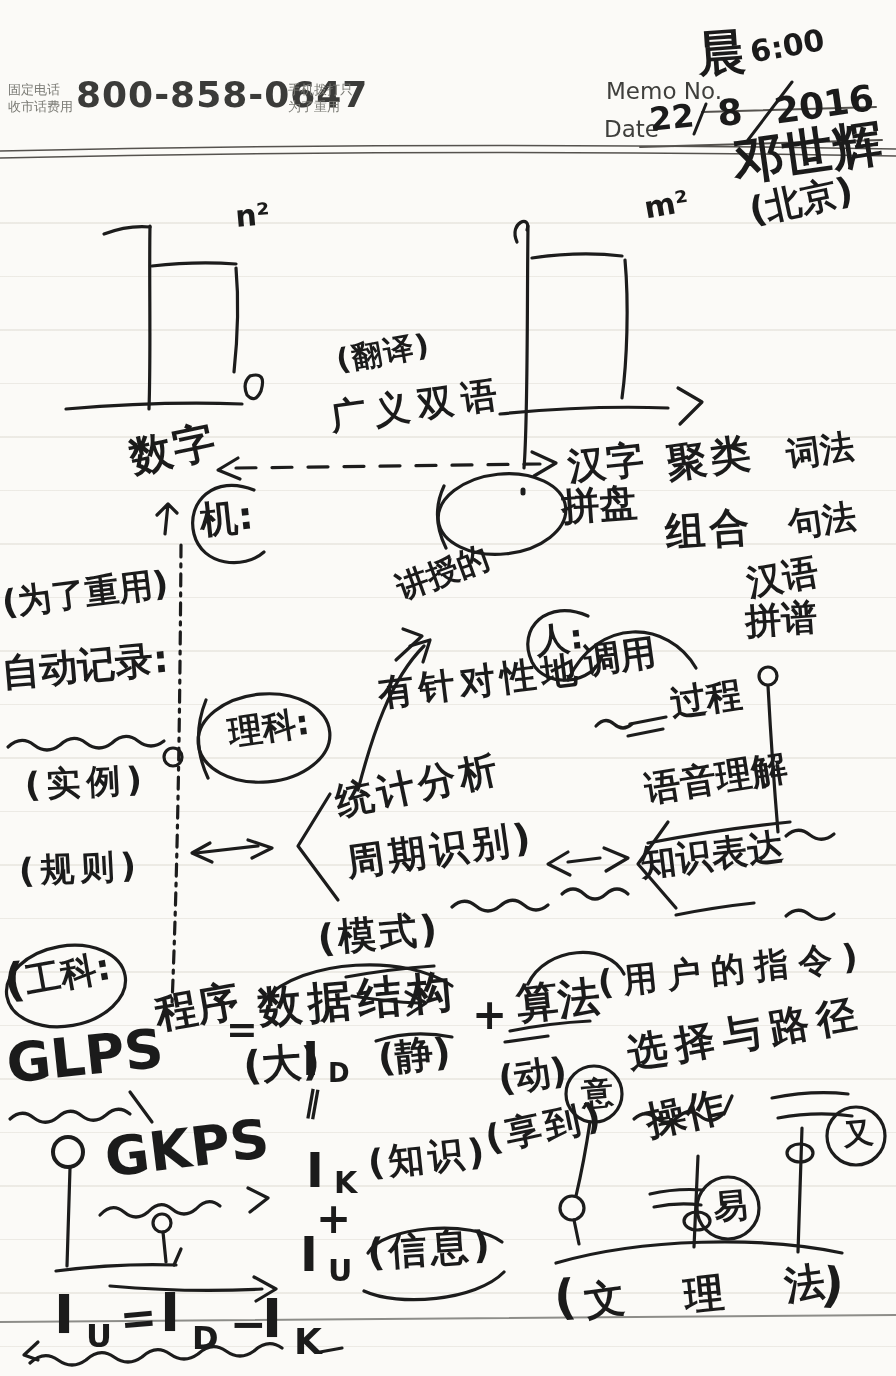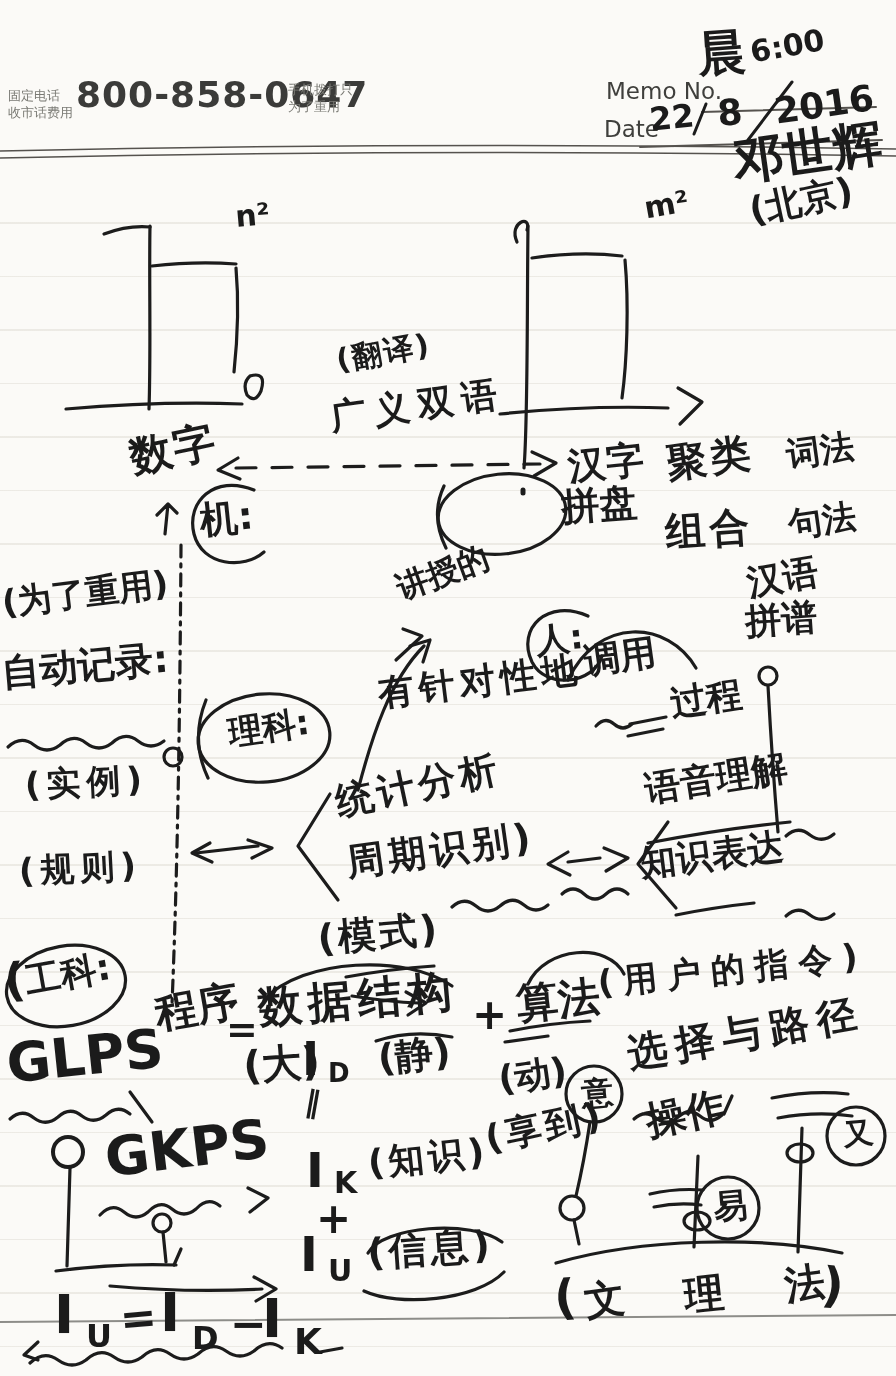--- a/index.html
+++ b/index.html
@@ -227,21 +227,21 @@
       <path d="M320 1352 L342 1348"></path>
       <path d="M38 1342 L24 1355 M24 1355 L38 1360"></path>
     </g>
 
     <g stroke-width="3">
       <path d="M694 134 L706 104"></path>
       <path d="M748 140 L792 82"></path>
     </g>
   </svg>
 
-  <div class="printed phone-label" style="left:8px;top:88px">
+  <div class="printed phone-label" style="left:8px;top:82px">
     <span>固定电话</span><br>
     <span>收市话费用</span>
   </div>
   <div class="printed phone-num" style="left:76px;top:74px">800-858-0647</div>
   <div class="printed phone-label" style="left:288px;top:82px">
     <span>手机拨打只</span><br>
     <span>为了重用</span>
   </div>
 
   <div class="printed formlabel" style="left:606px;top:78px">Memo No.</div>

